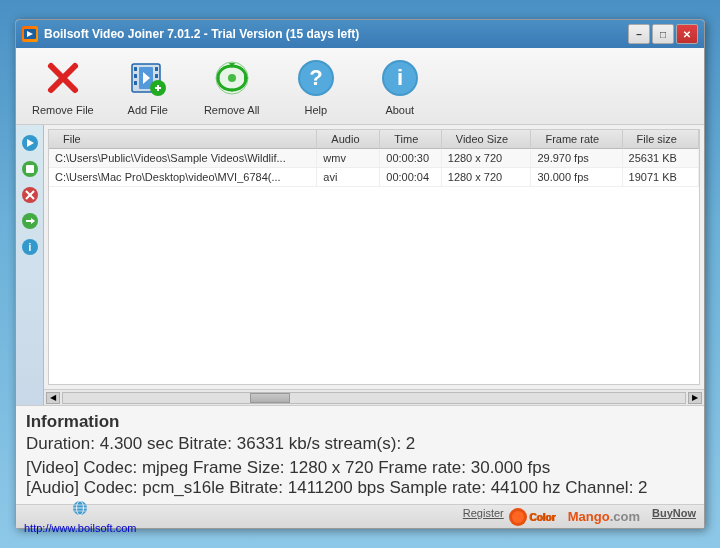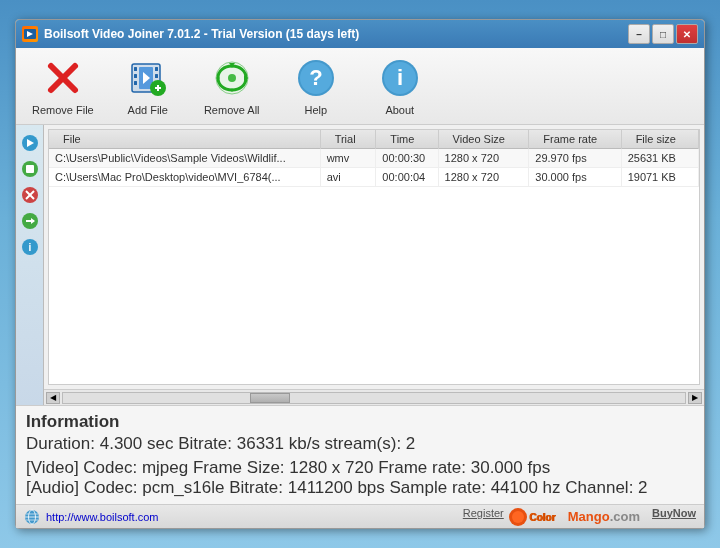--- a/index.html
+++ b/index.html
@@ -260,20 +260,21 @@
       display: flex;
       align-items: center;
       justify-content: space-between;
       padding: 0 8px;
     }
 
     .status-left {
       display: flex;
       align-items: center;
       gap: 6px;
+      flex-direction: column;
     }
 
     .status-icon {
       width: 16px;
       height: 16px;
     }
 
     .status-url {
       font-size: 11px;
       color: #0000cc;
@@ -434,21 +435,21 @@
         </svg>
       </div>
     </div>
 
     <div class="main-content">
       <div class="file-table-container">
         <table class="file-table">
           <thead>
             <tr>
               <th>File</th>
-              <th>Trial</th>
+              <th>Audio</th>
               <th>Time</th>
               <th>Video Size</th>
               <th>Frame rate</th>
               <th>File size</th>
             </tr>
           </thead>
           <tbody id="file-table-body">
           <tr>
                 <td>C:\Users\Public\Videos\Sample Videos\Wildlif...</td>
                 <td>wmv</td>

